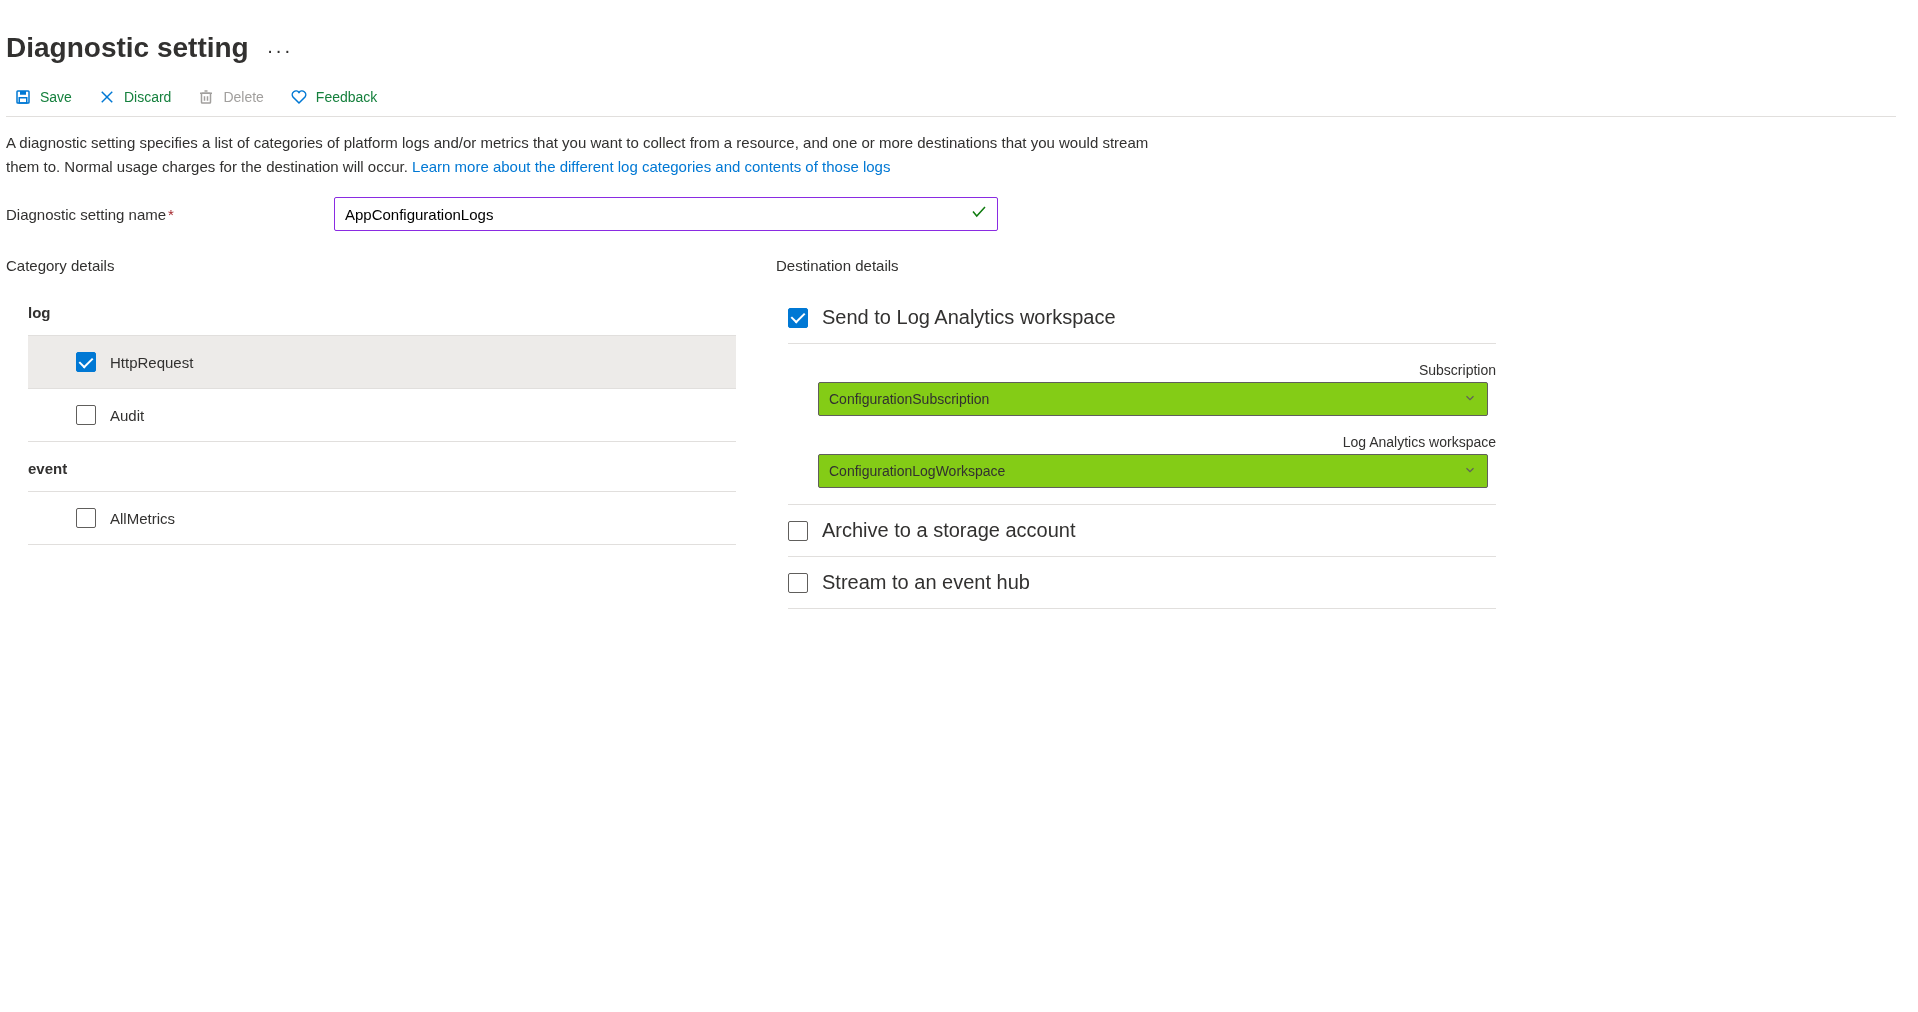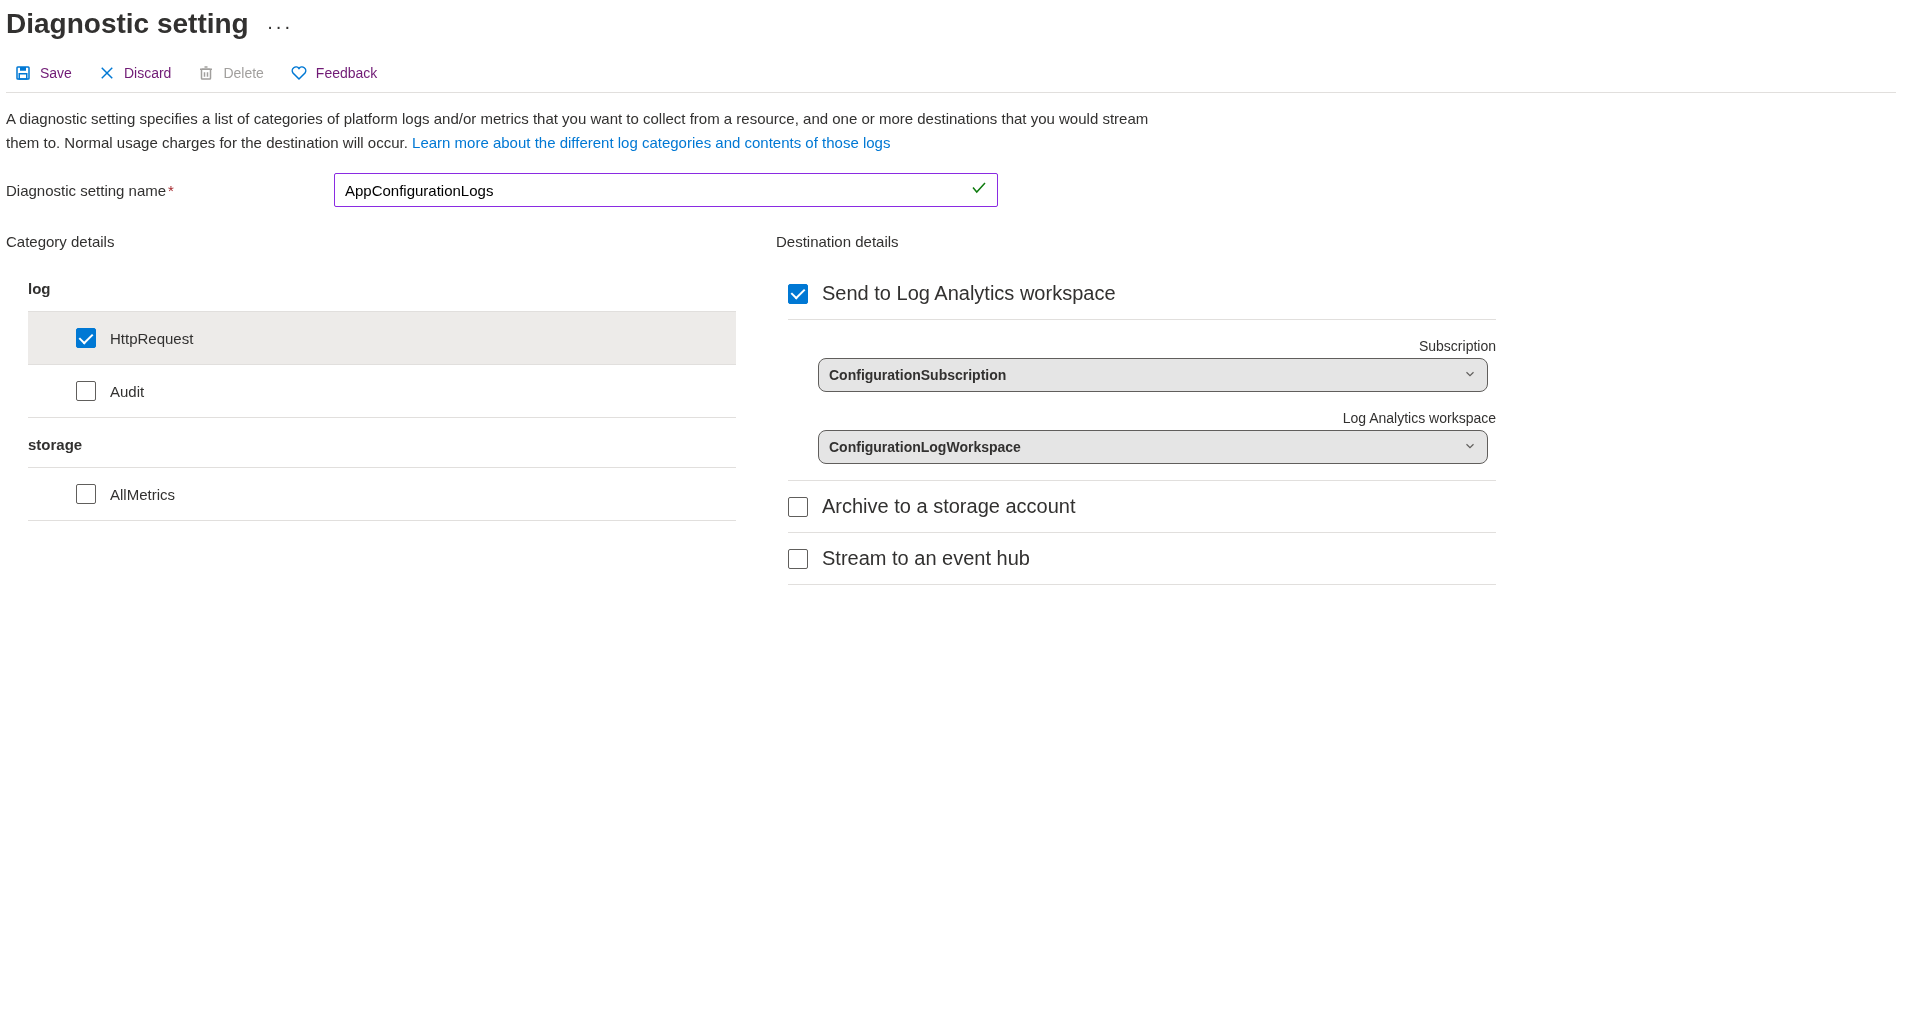--- a/index.html
+++ b/index.html
@@ -4,39 +4,39 @@
 <style>
   * { box-sizing: border-box; }
   html, body {
     margin: 0; padding: 0;
     font-family: "Segoe UI", -apple-system, BlinkMacSystemFont, sans-serif;
     font-size: 14px;
     color: #323130;
     background: #fff;
     width: 1918px;
   }
-  .page { padding: 8px 22px 40px 6px; }
+  .page { padding: 8px 22px 40px 6px; margin-top: 24px; }
   .header-row { display: flex; align-items: center; gap: 18px; }
   h1 {
     font-size: 28px;
     font-weight: 600;
     margin: 0 0 18px 0;
     color: #323130;
   }
   .more-dots { font-size: 20px; color: #323130; letter-spacing: 2px; padding-bottom: 14px; cursor: pointer; }
   .toolbar {
     display: flex; align-items: center; gap: 26px;
     padding: 6px 0 10px 8px;
     border-bottom: 1px solid #e1dfdd;
     margin-bottom: 14px;
   }
   .tb-btn {
     display: inline-flex; align-items: center; gap: 8px;
     font-size: 14px; cursor: pointer; user-select: none;
-    color: #701a75;
+    color: #15803d;
   }
   .tb-btn.disabled { color: #a19f9d; cursor: default; }
   .tb-btn svg { width: 18px; height: 18px; }
   .desc { font-size: 15px; line-height: 1.6; max-width: 1160px; margin-bottom: 18px; }
   .link { color: #0078d4; text-decoration: none; cursor: pointer; }
   .name-row { display: flex; align-items: center; gap: 30px; margin-bottom: 26px; }
   .name-row label { font-size: 15px; }
   .req { color: #a4262c; margin-left: 2px; }
   .name-input-wrap {
     position: relative;
@@ -95,22 +95,22 @@
     padding: 14px 0 14px 0;
     border-bottom: 1px solid #e1dfdd;
     font-size: 20px;
   }
   .dest-sub { padding: 18px 0 8px 30px; border-bottom: 1px solid #e1dfdd; }
   .fld { margin-bottom: 18px; text-align: right; }
   .fld-label { font-size: 14px; margin-bottom: 4px; display: block; }
   .select {
     display: flex; align-items: center; justify-content: space-between;
     width: 670px; height: 34px;
-    border: 1px solid #605e5c; border-radius: 8px;
-    padding: 0 10px; font-size: 14px; background: #e5e5e5; cursor: pointer; font-weight: bold;
+    border: 1px solid #605e5c; border-radius: 2px;
+    padding: 0 10px; font-size: 14px; background: #84cc16; cursor: pointer;
   }
   .select .chev { color: #605e5c; }
 </style>
 </head>
 <body>
 
 <div class="page">
   <div class="header-row">
     <h1>Diagnostic setting</h1>
     <span class="more-dots">···</span>
@@ -178,21 +178,21 @@
 
         <div class="row-item highlight">
           <span class="checkbox checked"></span>
           <span>HttpRequest</span>
         </div>
         <div class="row-item">
           <span class="checkbox"></span>
           <span>Audit</span>
         </div>
 
-        <div class="subgroup-title" style="margin-top:6px;">storage</div>
+        <div class="subgroup-title" style="margin-top:6px;">event</div>
         <div class="row-item">
           <span class="checkbox"></span>
           <span>AllMetrics</span>
         </div>
       </div>
     </div>
 
     <div class="col col-right">
       <div class="col-title">Destination details</div>
       <div class="dest-block">

